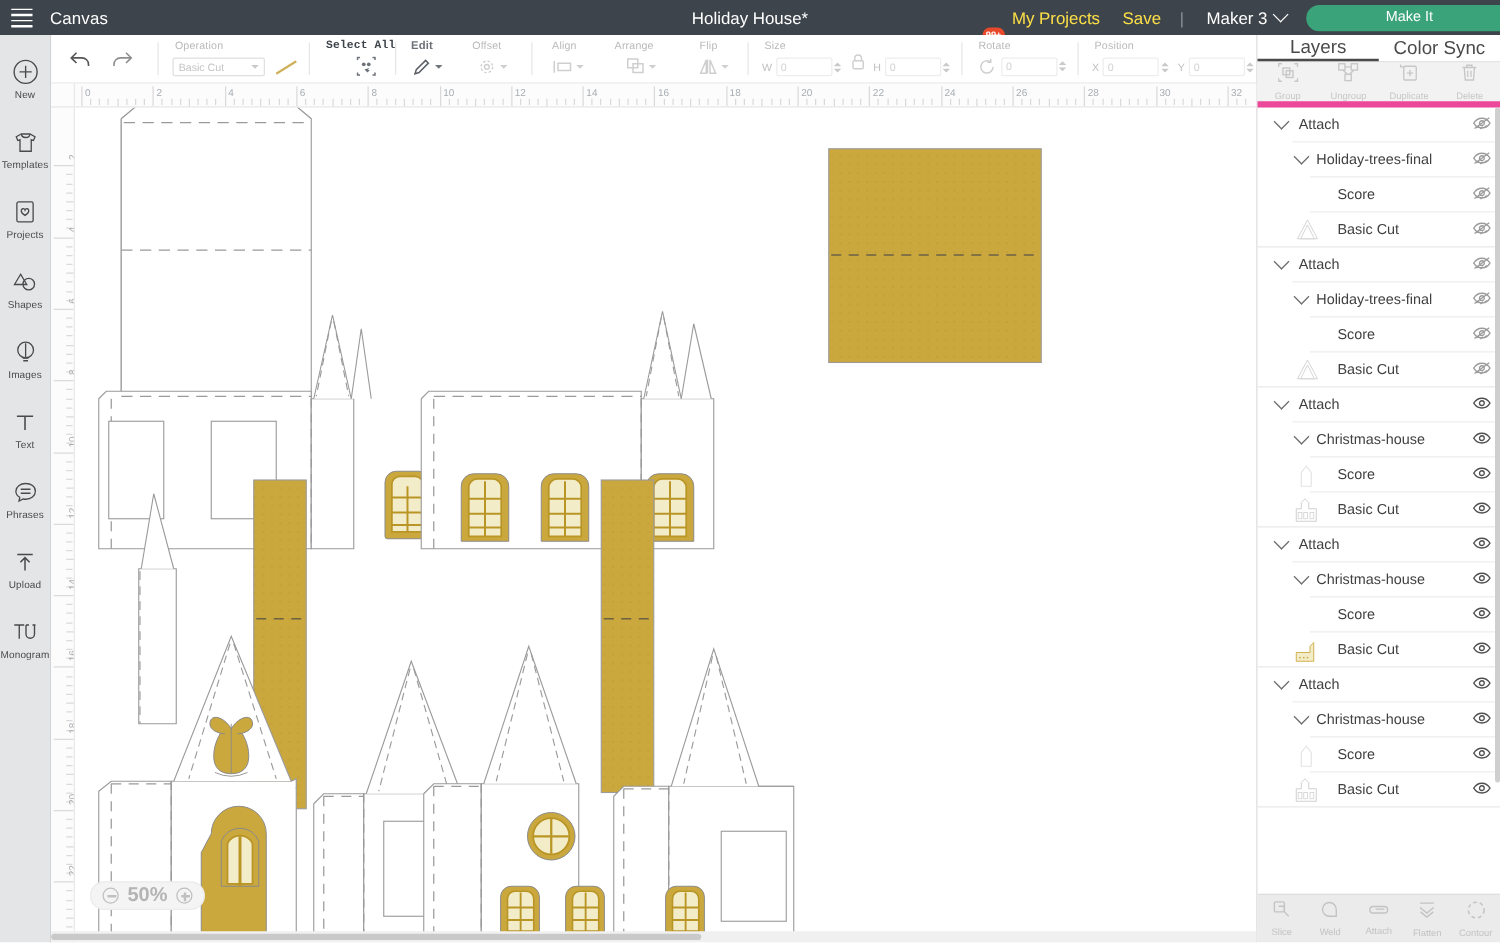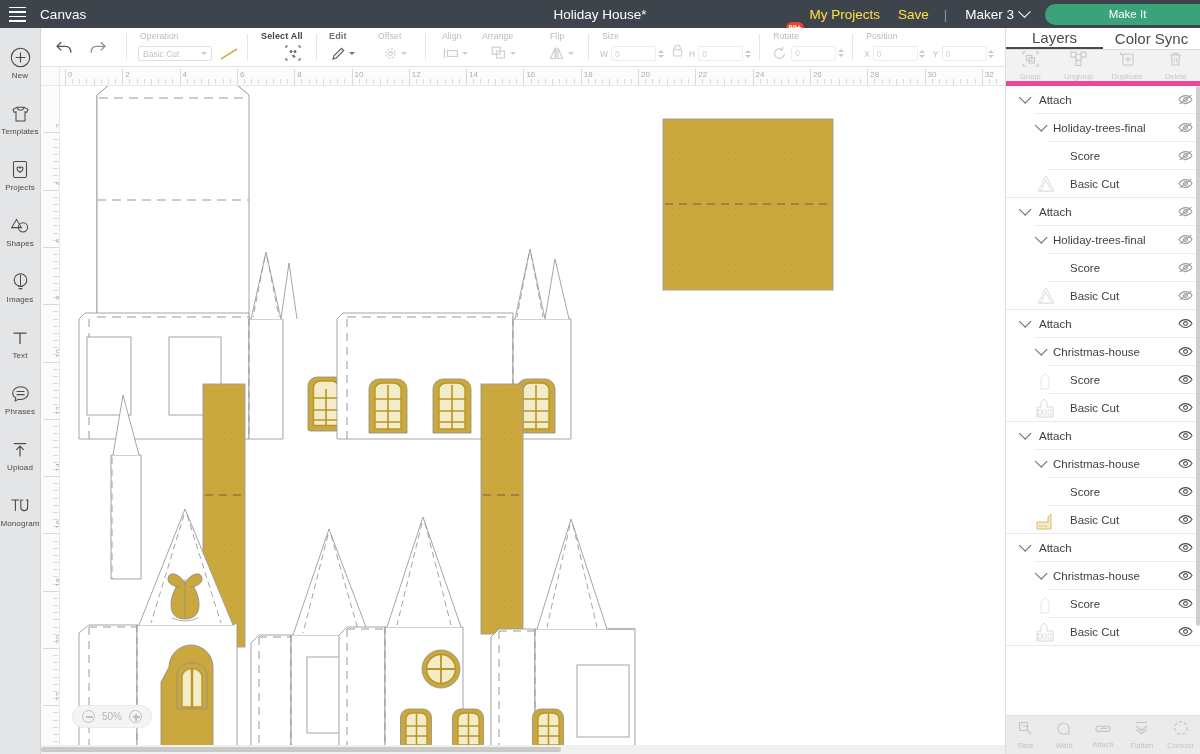--- a/index.html
+++ b/index.html
@@ -69,21 +69,21 @@
   .toolbar {
     position: absolute; left: 41px; top: 28px; width: 964px; height: 39px;
     background: #fff; border-bottom: 1px solid #e3e3e3;
     display: flex; align-items: flex-end;
   }
   .tb-group { display: flex; align-items: center; height: 39px; position: relative; }
   .tb-divider { width:1px; height:26px; background:#e6e6e6; margin:0 7px; align-self:center; }
   .tb-undo { display:flex; align-items:center; gap:14px; padding: 0 12px 0 14px; align-self:center; }
   .icon-btn { cursor:pointer; display:flex; align-items:center; justify-content:center; color:#555; }
   .tb-label { position:absolute; top:4px; left:0; font-size:8.5px; color:#b9b9b9; letter-spacing:.15px; white-space:nowrap;}
-  .tb-label.dark { color:#3e444b; font-weight:bold; font-size:9px; }
+  .tb-label.dark { color:#3e444b; font-weight:bold; font-size:9px;font-family:Liberation Mono, monospace; }
   .tb-label.mid { color:#6d7278; font-weight:bold; font-size:9px; }
   .tb-col { position:relative; height:39px; display:flex; flex-direction:column; justify-content:flex-end; padding-bottom:5px;}
   .sel {
     border:1px solid #e0e0e0; border-radius:2px; height:15px; width:74px;
     font-size:8.5px; color:#c4c4c4; display:flex; align-items:center;
     padding:0 4px; justify-content:space-between; background:#fff; cursor:pointer;
   }
   .sel .caret { width:0;height:0;border-left:3px solid transparent;border-right:3px solid transparent;border-top:3.5px solid #c9c9c9;}
   .swatch-line { width:22px;height:15px; display:flex;align-items:center;justify-content:center; cursor:pointer;}
   .numbox {
@@ -115,21 +115,21 @@
   .rtick { position:absolute; background:#dadada; }
   .rlabel { position:absolute; font-size:8px; color:#a8adb2; }
   .rlabel-v { position:absolute; font-size:8px; color:#a8adb2; transform: rotate(-90deg); transform-origin: left top; }
   .corner { position:absolute; left:41px; top:67px; width:19px; height:19px; background:#fcfcfc; z-index:6; border-right:1px solid #e8e8e8; border-bottom:1px solid #e8e8e8;}
 
   .art { position:absolute; left:0; top:0; width:964px; height:687px; z-index:2;}
 
   .zoomctl {
     position:absolute; left:72px; bottom:26px; z-index:10;
     height:23px; border-radius:12px; background:#f4f4f4; border:1px solid #eaeaea;
-    display:flex; align-items:center; gap:7px; padding:0 9px; color:#b4b4b4; font-size:10px;
+    display:flex; align-items:center; gap:7px; padding:0 9px; color:#b4b4b4; font-size:16px;font-weight:bold;
   }
   .zcirc { width:13px;height:13px;border:1.3px solid #c0c0c0;border-radius:50%;position:relative; cursor:pointer;}
   .zcirc:before{content:"";position:absolute;left:2.5px;top:5.4px;width:7px;height:1.3px;background:#c0c0c0;}
   .zcirc.plus:after{content:"";position:absolute;left:5.4px;top:2.5px;width:1.3px;height:7px;background:#c0c0c0;}
 
   .hscroll { position:absolute; left:41px; bottom:0; width:964px; height:9px; background:#f0f0f0; z-index:11;}
   .hscroll .thumb { position:absolute; left:0px; top:2px; height:5px; width:520px; background:#c9c9c9; border-radius:3px;}
 
   
   .rpanel {
@@ -375,21 +375,21 @@
             <svg width="17" height="13" viewBox="0 0 17 13">
                 <path d="M1.4 1.8v9.4" stroke="#cfcfcf" stroke-width="1.2"></path>
                 <rect x="4.4" y="3.6" width="10" height="5.8" fill="none" stroke="#cfcfcf" stroke-width="1.2"></rect>
               </svg>
           </span>
           <span class="mini-caret"></span>
         </div>
       </div>
     </div>
 
-    <div class="tb-group" style="justify-content:center;">
+    <div class="tb-group" style="margin-left:10px;justify-content:center;">
       <div class="tb-col" style="width:52px;align-items:center;">
         <div class="tb-label" style="left:5px;">Arrange</div>
         <div style="display:flex;align-items:center;">
           <span class="mini-ico">
             <svg width="16" height="14" viewBox="0 0 16 14">
                 <rect x="1.2" y="1.2" width="8" height="7" fill="none" stroke="#cfcfcf" stroke-width="1.2"></rect>
                 <rect x="5.4" y="5" width="8" height="7" fill="none" stroke="#cfcfcf" stroke-width="1.2"></rect>
               </svg>
           </span>
           <span class="mini-caret"></span>

